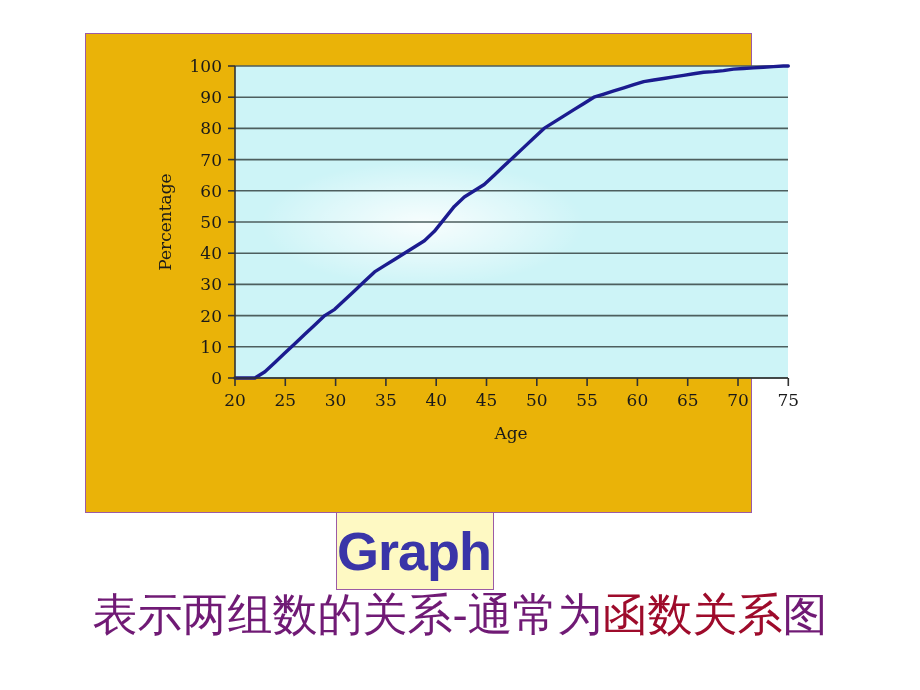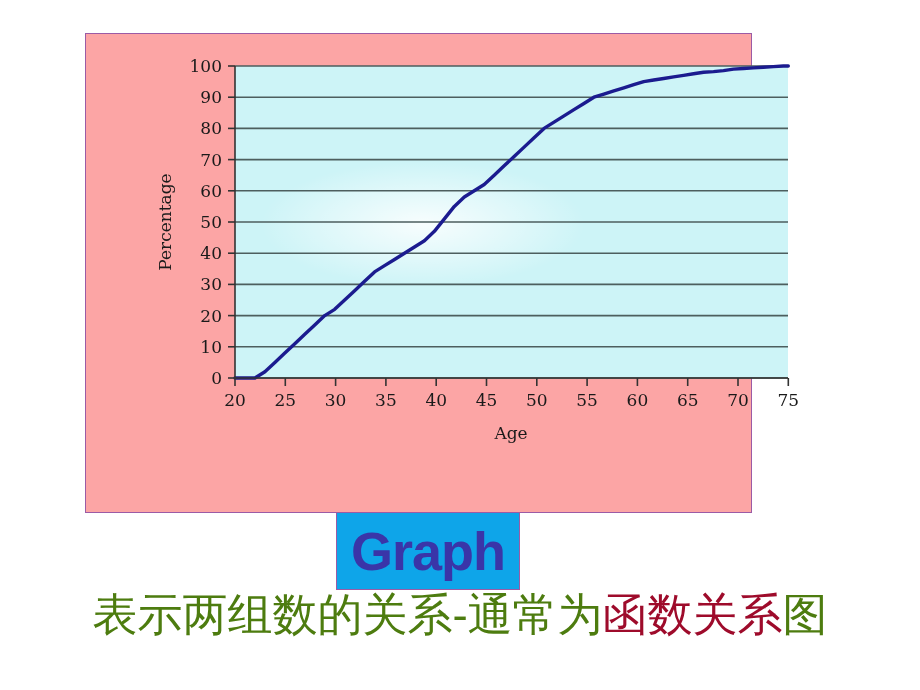--- a/index.html
+++ b/index.html
@@ -16,44 +16,44 @@
   }
 
   
   #chart-frame {
     position: absolute;
     left: 85px;
     top: 33px;
     width: 667px;
     height: 480px;
     border: 1.5px solid #9b5ba5;
-    background: #fca5a5;
+    background: #eab308;
     box-sizing: border-box;
   }
 
   #chart-svg {
     position: absolute;
     left: 0;
     top: 0;
     display: block;
   }
 
   
   #graph-title-box {
     position: absolute;
     left: 336px;
     top: 512px;
-    width: 184px;
+    width: 158px;
     height: 78px;
-    background: #0ea5e9;
+    background: #fef9c3;
     border: 1.5px solid #9b5ba5;
     box-sizing: border-box;
     display: flex;
     align-items: center;
-    justify-content: center;
+    justify-content: flex-start;
   }
   #graph-title-text {
     font-family: "Liberation Sans", sans-serif;
     font-weight: bold;
     font-size: 54px;
     color: #3a35a8;
     letter-spacing: -1px;
     line-height: 1;
   }
 
@@ -63,21 +63,21 @@
     left: 0;
     top: 588px;
     width: 920px;
     text-align: center;
     font-family: "DejaVu Serif", "Liberation Serif", serif;
     font-size: 45px;
     line-height: 54px;
     color: #000000;
     white-space: nowrap;
   }
-  #caption .plain { color: #4d7c0f; }
+  #caption .plain { color: #701a75; }
   #caption .highlight {
     color: #9e0b2b;
     text-decoration-color: #9e0b2b;
     text-underline-offset: 2px;
   }
 </style>
 </head>
 <body>
 
 <div id="chart-frame">

